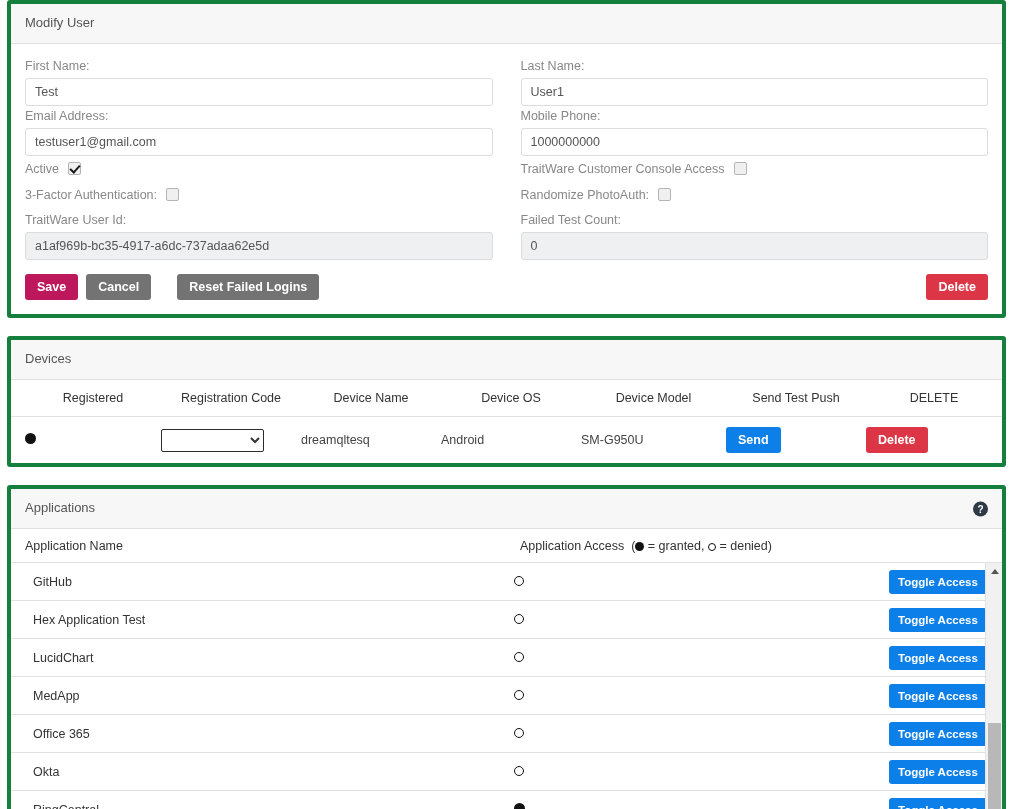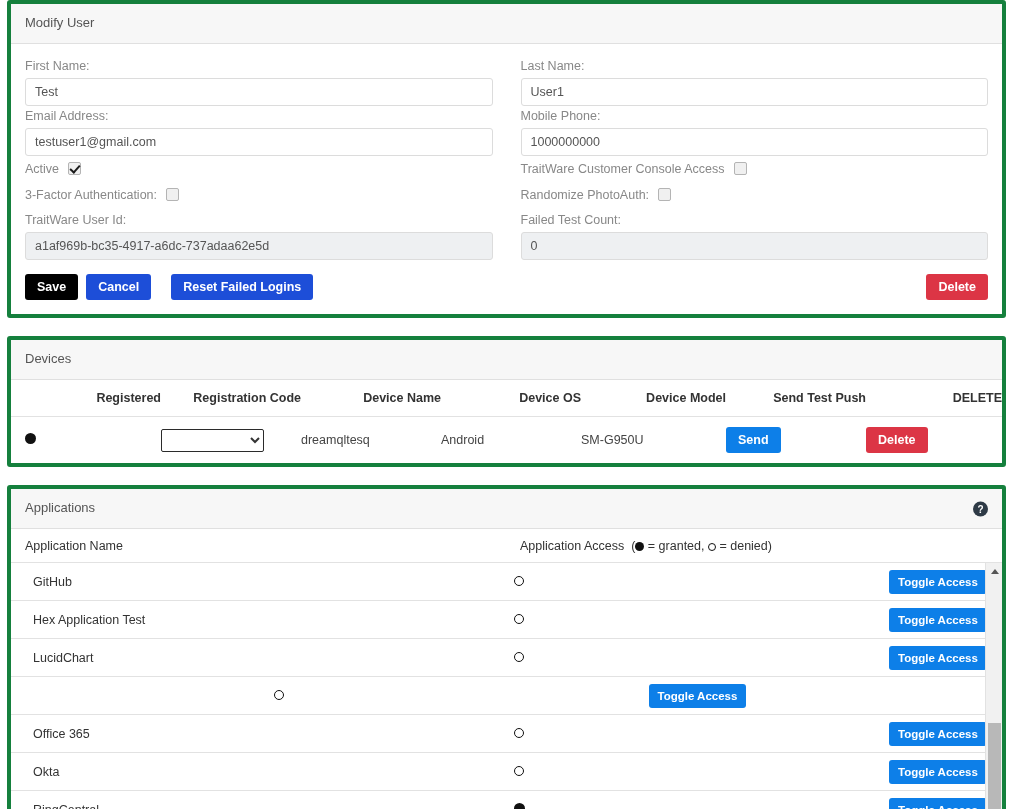--- a/index.html
+++ b/index.html
@@ -103,31 +103,31 @@
     font-family: "Liberation Sans", sans-serif;
     font-size: 12.5px;
     font-weight: bold;
     color: #ffffff;
     border: none;
     border-radius: 3px;
     padding: 6px 12px;
     cursor: pointer;
     line-height: 14px;
   }
-  .btn-save   { background: #000000; margin-right: 8px; }
-  .btn-dark   { background: #1d4ed8; margin-right: 20px; }
+  .btn-save   { background: #be185d; margin-right: 8px; }
+  .btn-dark   { background: #737373; margin-right: 26px; }
   .btn-delete { background: #dc3545; }
   .btn-blue   { background: #0d7fe8; }
   .spacer { flex: 1 1 auto; }
 
   
   table.grid { width: 100%; border-collapse: collapse; }
   table.grid th {
-    text-align: right;
-    font-weight: bold;
+    text-align: center;
+    font-weight: normal;
     font-size: 12.5px;
     color: #333;
     padding: 11px 0 11px 0;
     border-bottom: 1px solid #e2e2e2;
   }
   table.grid td {
     font-size: 12.5px;
     color: #444;
     padding: 10px 0;
     vertical-align: middle;
@@ -383,20 +383,21 @@
               <span class="app-name">Hex Application Test</span>
               <span class="app-access"><span class="dot-open"></span></span>
               <span class="app-action"><button class="btn btn-blue" style="background: rgb(13, 127, 232);">Toggle Access</button></span>
             </div>
             <div class="app-row">
               <span class="app-name">LucidChart</span>
               <span class="app-access"><span class="dot-open"></span></span>
               <span class="app-action"><button class="btn btn-blue" style="background: rgb(13, 127, 232);">Toggle Access</button></span>
             </div>
             <div class="app-row">
+              <span class="app-name">MedApp</span>
               <span class="app-access"><span class="dot-open"></span></span>
               <span class="app-action"><button class="btn btn-blue" style="background: rgb(13, 127, 232);">Toggle Access</button></span>
             </div>
             <div class="app-row">
               <span class="app-name">Office 365</span>
               <span class="app-access"><span class="dot-open"></span></span>
               <span class="app-action"><button class="btn btn-blue" style="background: rgb(13, 127, 232);">Toggle Access</button></span>
             </div>
             <div class="app-row">
               <span class="app-name">Okta</span>

